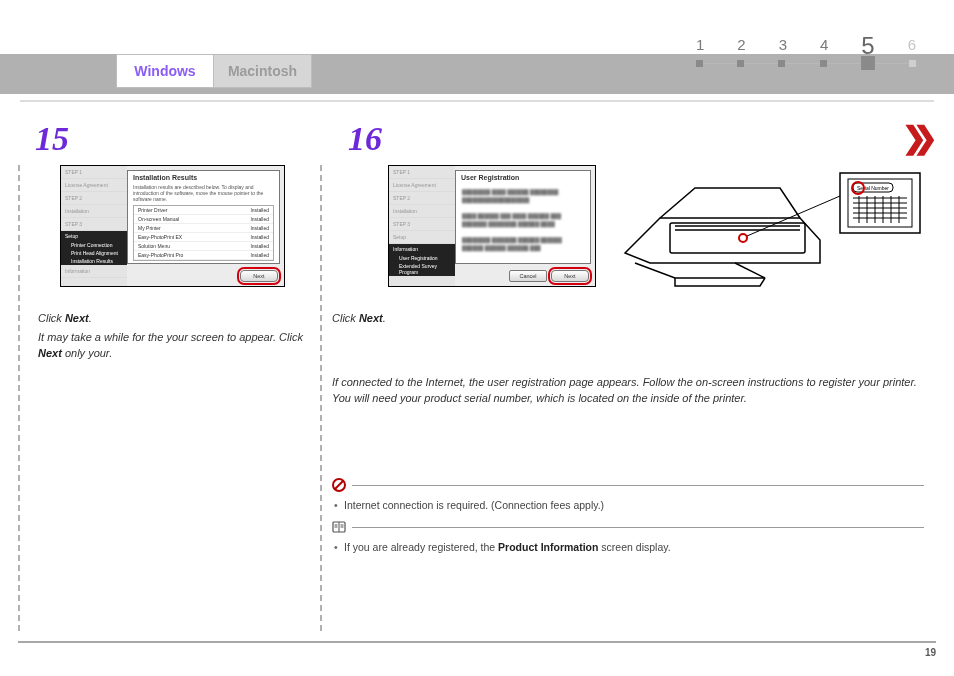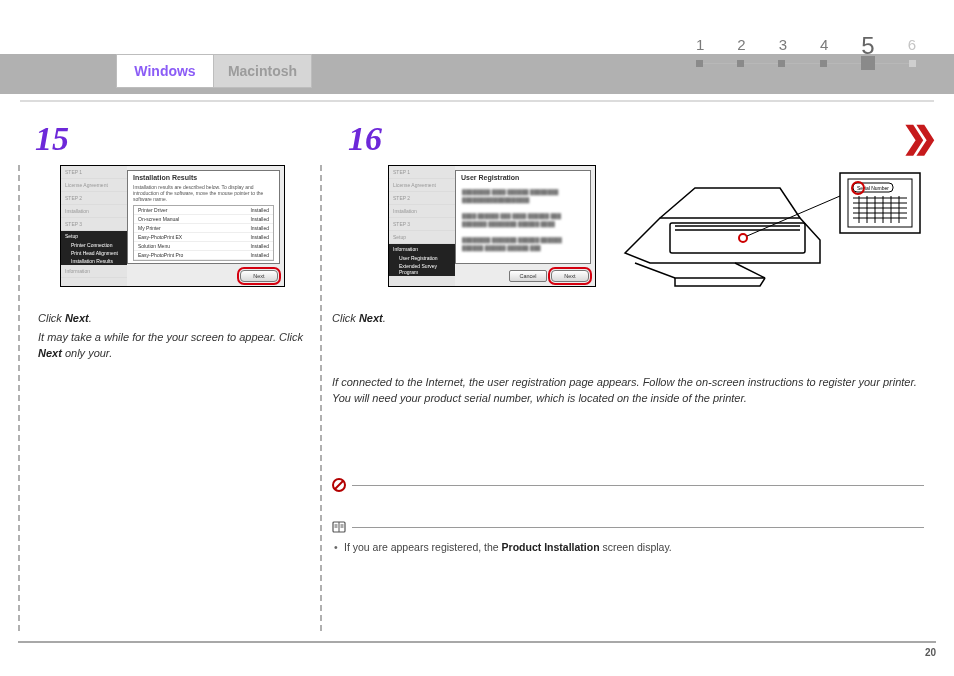--- a/index.html
+++ b/index.html
@@ -253,38 +253,41 @@
 <div id="nb1" class="noteblock">
   <div class="nhead">
     <span class="nicon">
       <svg viewBox="0 0 14 14">
           <circle cx="7" cy="7" r="6" fill="none" stroke="#b30000" stroke-width="2"></circle>
           <line x1="3" y1="11" x2="11" y2="3" stroke="#b30000" stroke-width="2"></line>
         </svg>
     </span>
     <span class="nrule"></span>
   </div>
+  <ul class="nitems">
+      <li>Internet connection is required. (Connection fees apply.)</li>
+    </ul>
 </div>
 
 <div id="nb2" class="noteblock">
   <div class="nhead">
     <span class="nicon">
       <svg viewBox="0 0 14 14">
           <rect x="1" y="2" width="12" height="10" rx="1" fill="none" stroke="#555" stroke-width="1.2"></rect>
           <line x1="7" y1="2" x2="7" y2="12" stroke="#555"></line>
           <line x1="2.5" y1="5" x2="5.5" y2="5" stroke="#555"></line>
           <line x1="2.5" y1="7" x2="5.5" y2="7" stroke="#555"></line>
           <line x1="8.5" y1="5" x2="11.5" y2="5" stroke="#555"></line>
           <line x1="8.5" y1="7" x2="11.5" y2="7" stroke="#555"></line>
         </svg>
     </span>
     <span class="nrule"></span>
   </div>
   <ul class="nitems">
     <li>
-      <span>If you are appears registered, the </span><b>Product Installation</b><span> screen display.</span>
+      <span>If you are already registered, the </span><b>Product Information</b><span> screen display.</span>
     </li>
   </ul>
 </div>
 
 <div class="pagefoot">
-  <span>20</span>
+  <span>19</span>
 </div>
 
 </body></html>

